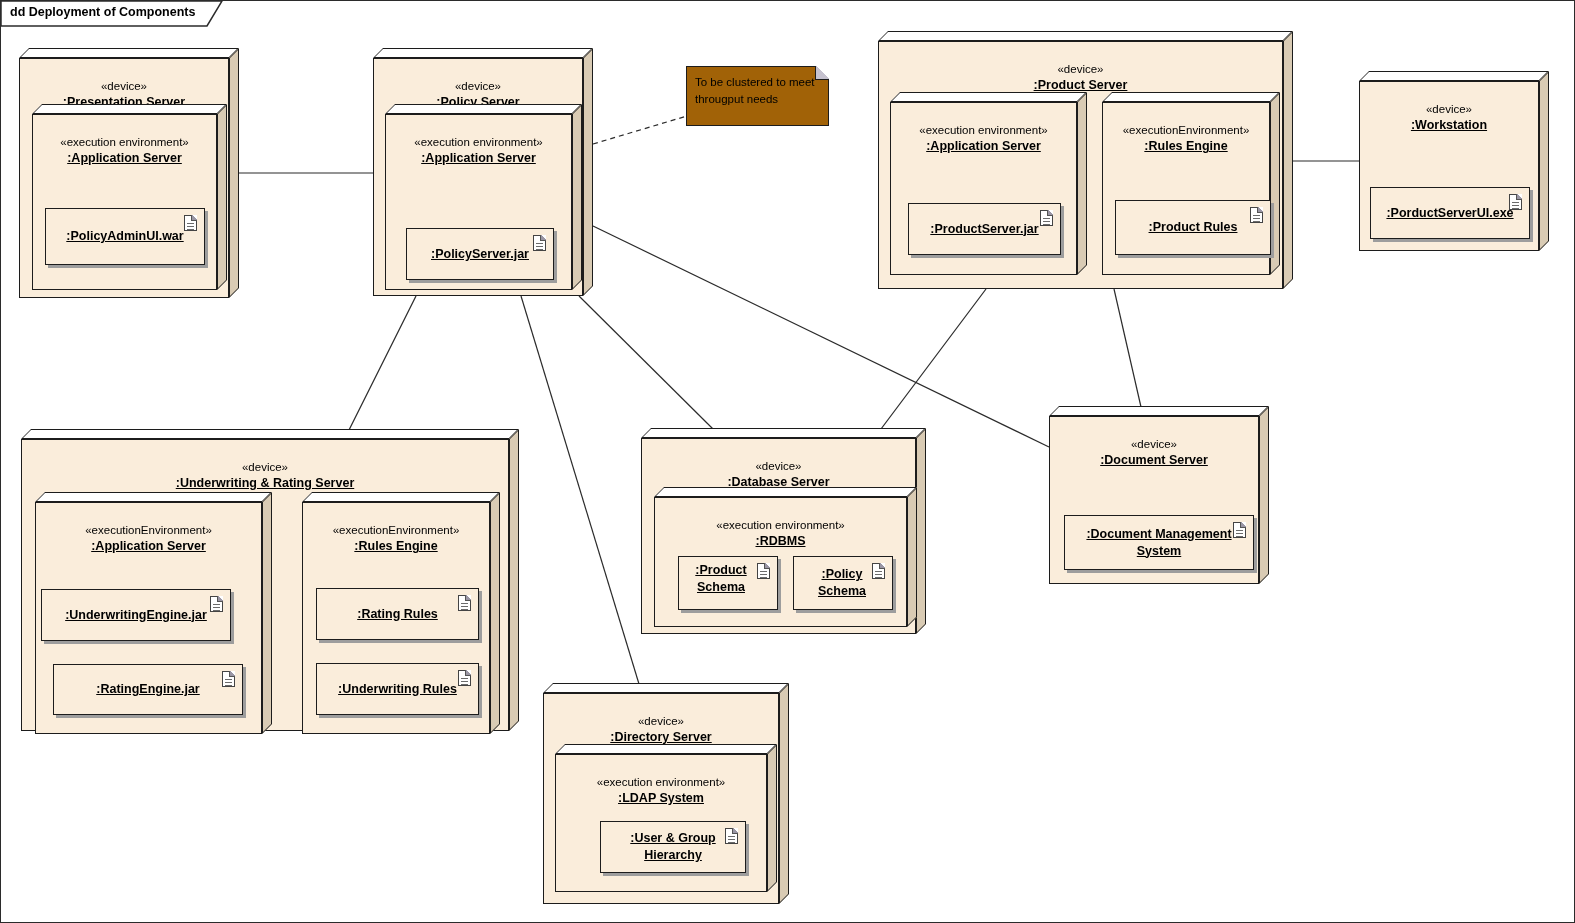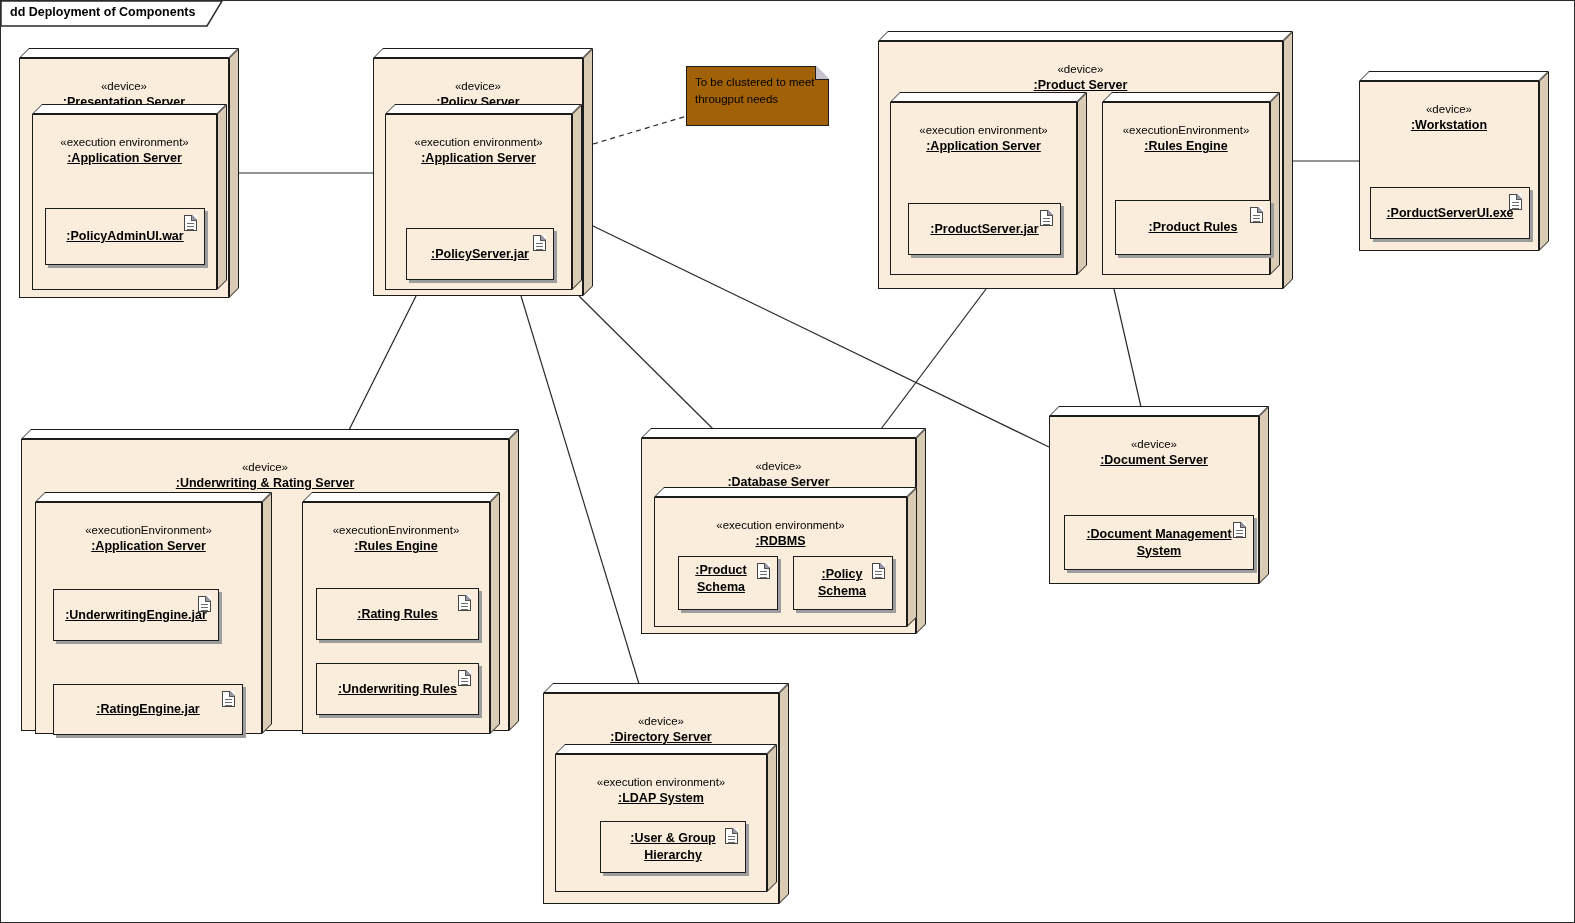--- a/index.html
+++ b/index.html
@@ -184,25 +184,25 @@
         <div class="name">:Underwriting &amp; Rating Server</div>
       </div>
       <div class="box3d ee" style="left:13px; top:52px; width:237px; height:242px;">
         <div class="face-top"></div>
         <div class="face-side"></div>
         <div class="face-front">
           <div class="hdr">
             <div class="stereo">«executionEnvironment»</div>
             <div class="name">:Application Server</div>
           </div>
-          <div class="artifact" style="left:17px; top:86px; width:166px; height:52px;">
+          <div class="artifact" style="left:5px; top:86px; width:190px; height:52px;">
             <span class="alabel">:UnderwritingEngine.jar</span>
             <span class="doc-icon"></span>
           </div>
-          <div class="artifact" style="left:17px; top:161px; width:190px; height:51px;margin-top:20px;">
+          <div class="artifact" style="left:17px; top:161px; width:190px; height:51px;">
             <span class="alabel">:RatingEngine.jar</span>
             <span class="doc-icon"></span>
           </div>
         </div>
       </div>
       <div class="box3d ee" style="left:280px; top:52px; width:198px; height:242px;">
         <div class="face-top"></div>
         <div class="face-side"></div>
         <div class="face-front">
           <div class="hdr">

